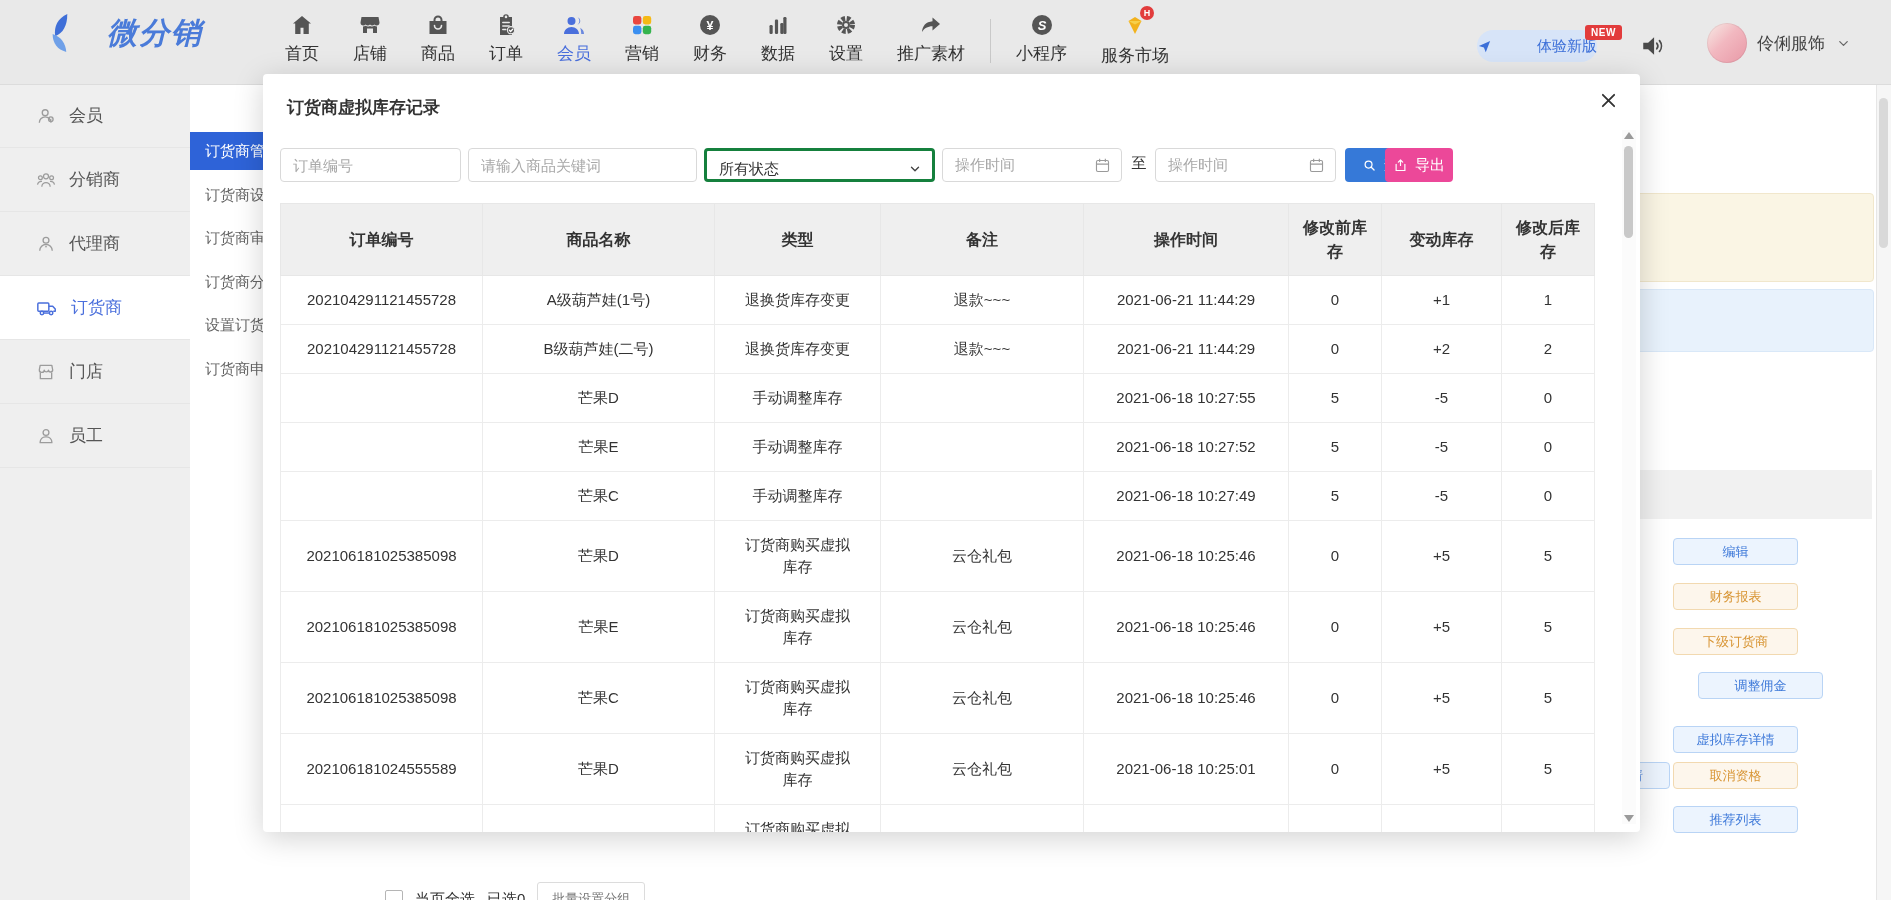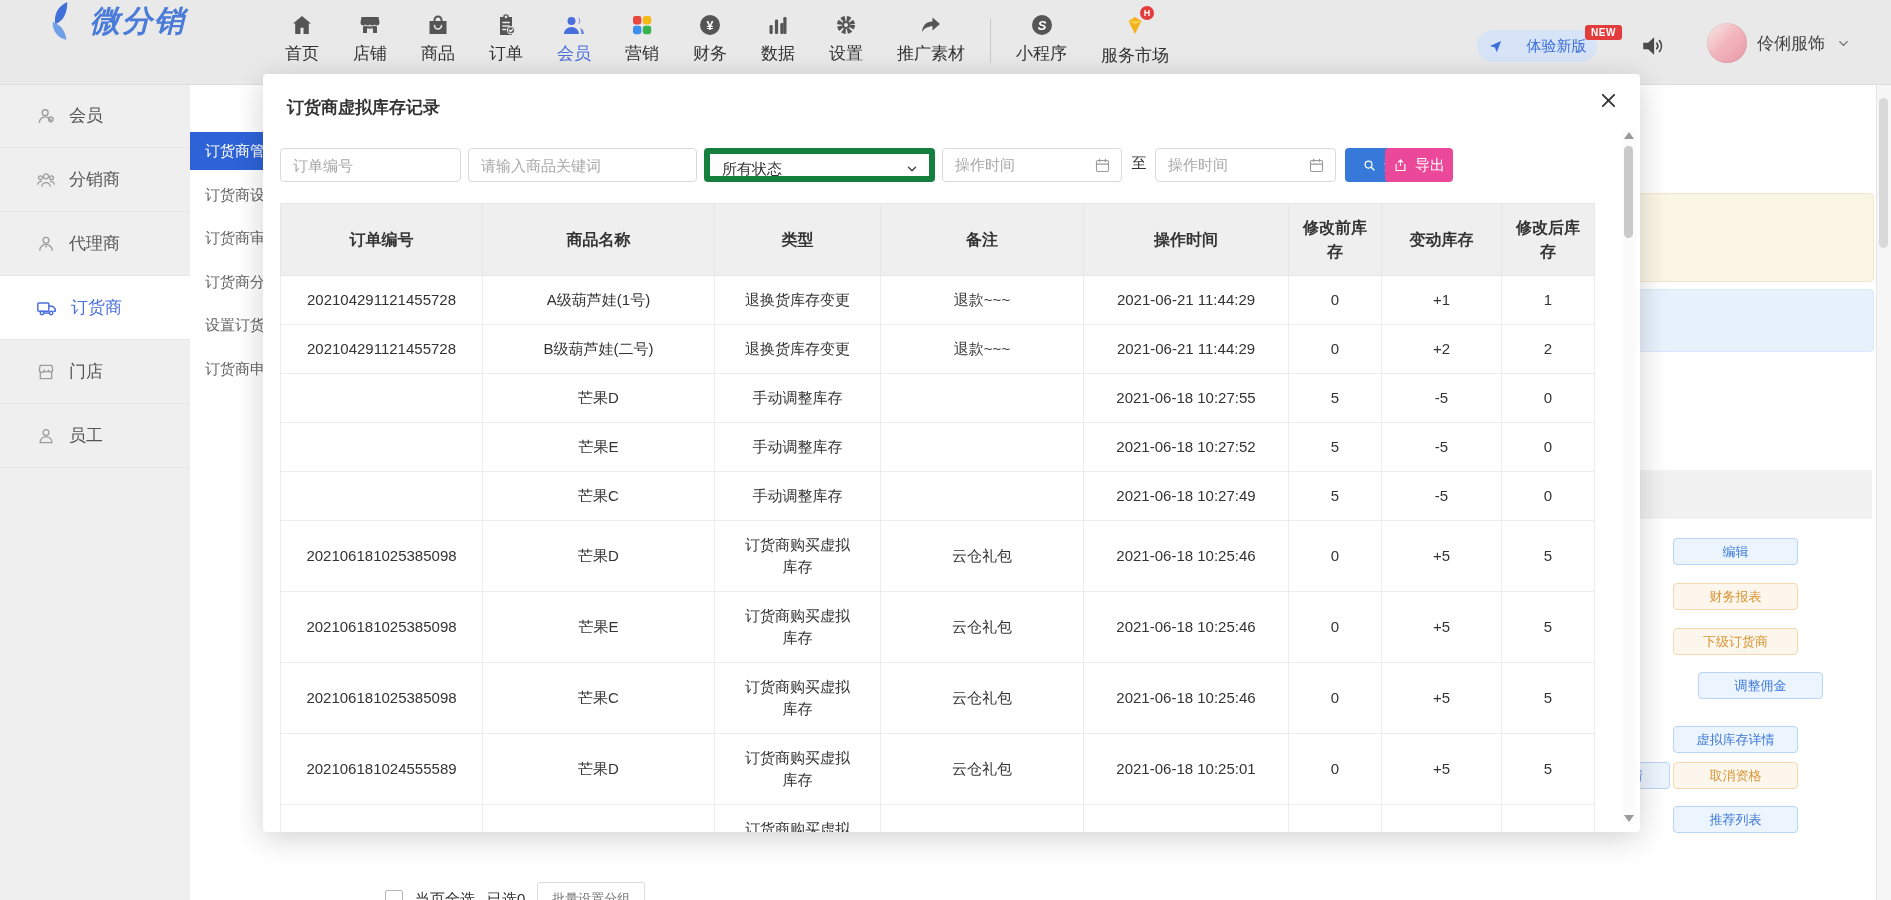--- a/index.html
+++ b/index.html
@@ -6,34 +6,34 @@
   body{
     width:1891px;height:900px;overflow:hidden;position:relative;
     font-family:"Liberation Sans","DejaVu Sans",sans-serif;
     background:#e4e4e4;color:#333;
   }
   .icon{display:inline-flex;align-items:center;justify-content:center;}
   .icon svg{display:block;}
 
   
   .topnav{position:absolute;left:0;top:0;width:1891px;height:84px;background:#e9e9e9;border-bottom:1px solid #dcdcdc;z-index:5;}
-  .logo{position:absolute;left:40px;top:0;display:flex;align-items:center;gap:8px;}
+  .logo{position:absolute;left:40px;top:12px;display:flex;align-items:center;gap:25px;}
   .logo-text{font-size:30px;font-weight:bold;font-style:italic;color:#4a7bd9;letter-spacing:2px;}
   .nav-items{position:absolute;left:268px;top:11px;display:flex;align-items:flex-start;}
   .nav-item{display:flex;flex-direction:column;align-items:center;padding:0 17px;cursor:pointer;color:#555;}
   .nav-item .icon{height:28px;}
   .nav-label{margin-top:3px;font-size:17px;color:#333;white-space:nowrap;}
   .nav-item.active{color:#4a6fdc;}
   .nav-item.active .nav-label{color:#4a6fdc;}
   .nav-divider{width:1px;height:44px;background:#c9c9c9;margin:8px 8px 0 8px;}
   .icon-badge-wrap{position:relative;}
   .h-badge{position:absolute;top:-5px;right:-7px;width:14px;height:14px;border-radius:50%;background:#e23c3c;color:#fff;
     font-size:9px;font-weight:bold;display:flex;align-items:center;justify-content:center;}
   .try-new{position:absolute;left:1477px;top:30px;width:120px;height:32px;border-radius:16px;background:#d7e4f8;
-    display:flex;align-items:center;justify-content:center;gap:24px;color:#3c6fd8;font-size:15px;cursor:pointer;}
+    display:flex;align-items:center;justify-content:space-between;gap:24px;color:#3c6fd8;font-size:15px;cursor:pointer;}
   .new-badge{position:absolute;left:1585px;top:25px;background:#e23c3c;color:#fff;font-size:10px;font-weight:bold;
     padding:2px 6px;border-radius:3px;letter-spacing:.5px;}
   .speaker{position:absolute;left:1640px;top:33px;color:#4a4a4a;}
   .avatar{position:absolute;left:1707px;top:23px;width:40px;height:40px;border-radius:50%;
     background:linear-gradient(135deg,#f7ece6 0%,#f2b8c0 45%,#e898a6 100%);box-shadow:inset 0 0 0 1px rgba(0,0,0,.06);}
   .merchant{position:absolute;left:1757px;top:32px;font-size:17px;color:#444;}
   .user-chevron{position:absolute;left:1836px;top:36px;color:#666;}
 
   
   .sidebar{position:absolute;left:0;top:84px;width:190px;height:816px;background:#efefef;z-index:2;}
@@ -72,21 +72,21 @@
     box-shadow:0 6px 30px rgba(0,0,0,.18);z-index:10;overflow:hidden;}
   .modal-head{position:absolute;left:24px;top:22px;display:flex;align-items:baseline;gap:12px;white-space:nowrap;}
   .modal-title{font-size:17px;font-weight:600;color:#333;}
   .modal-hint{font-size:14px;color:#e0543e;}
   .modal-close{position:absolute;right:20px;top:14px;width:24px;height:24px;display:flex;align-items:center;justify-content:center;
     color:#333;cursor:pointer;}
   .filters{position:absolute;left:0;top:74px;width:100%;height:34px;}
   .f-input{position:absolute;height:34px;box-sizing:border-box;border:1px solid #d9d9d9;border-radius:4px;
     font-size:15px;padding:0 12px;color:#333;background:#fff;font-family:inherit;outline:none;}
   .f-input::placeholder{color:#a8a8a8;}
-  .f-select{position:absolute;height:34px;box-sizing:border-box;border:6px solid #15803d;border-radius:4px;background:#fff;
+  .f-select{position:absolute;height:34px;box-sizing:border-box;border:3px solid #15803d;border-radius:4px;background:#fff;
     display:flex;align-items:center;justify-content:space-between;padding:8px 10px 0 12px;font-size:15px;color:#333;cursor:pointer;}
   .f-date{position:absolute;height:34px;box-sizing:border-box;border:1px solid #d9d9d9;border-radius:4px;background:#fff;
     display:flex;align-items:center;justify-content:space-between;padding:0 10px 0 12px;font-size:15px;color:#a8a8a8;cursor:pointer;}
   .to-label{position:absolute;left:862px;top:6px;width:28px;text-align:center;font-size:15px;color:#333;}
   .f-btn{position:absolute;height:34px;border:none;border-radius:4px;color:#fff;font-size:15px;font-family:inherit;
     display:flex;align-items:center;justify-content:center;gap:7px;cursor:pointer;}
   .btn-search{left:1082px;width:86px;background:#3679d8;}
   .btn-export{left:1122px;width:68px;background:#ec4899;}
 
   table.rec{position:absolute;left:17px;top:129px;width:1314px;border-collapse:collapse;table-layout:fixed;}

